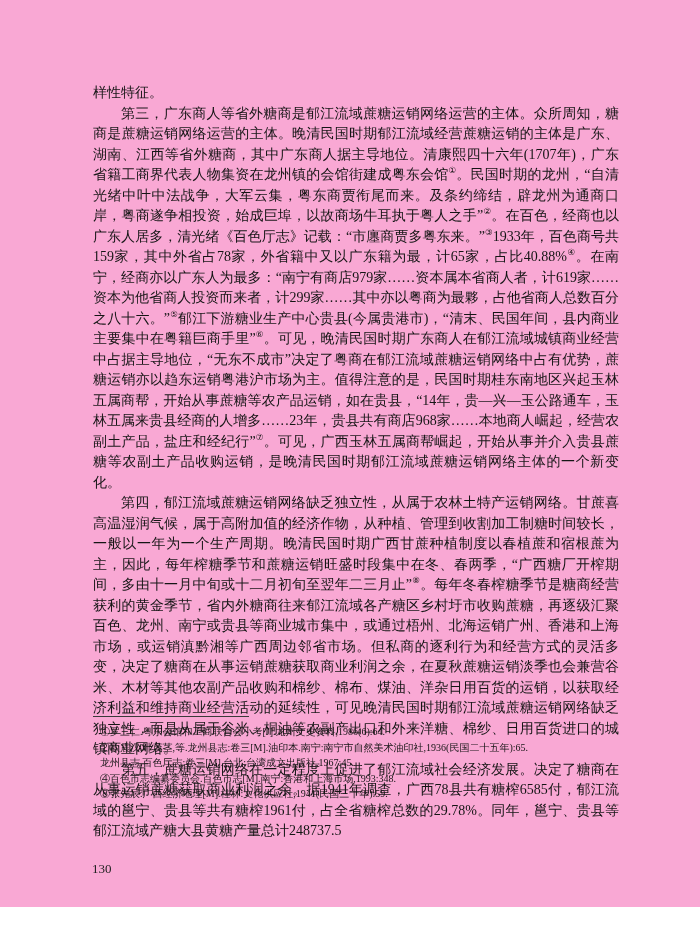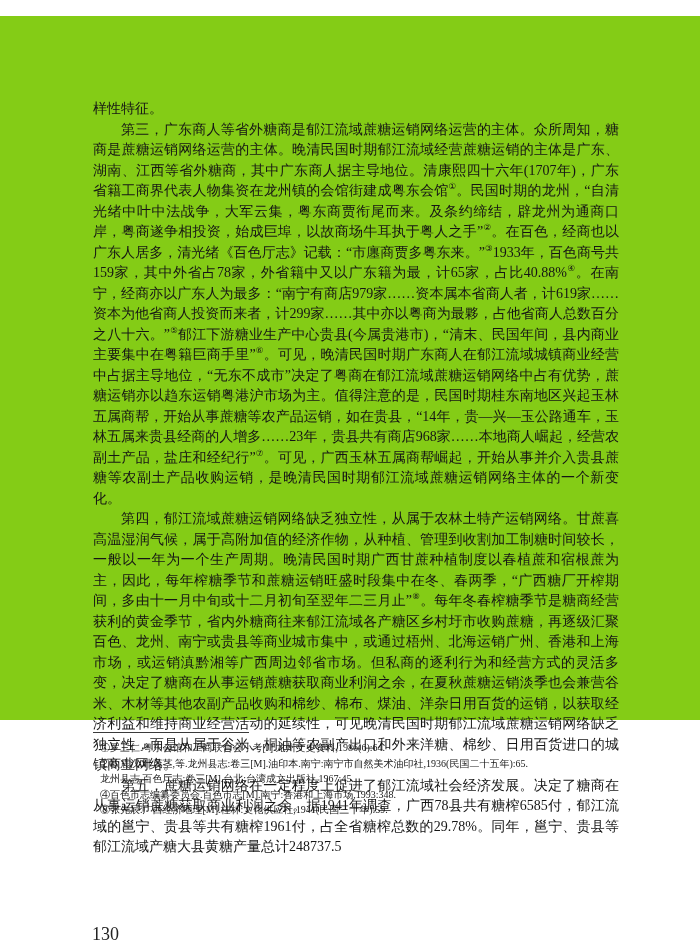--- a/index.html
+++ b/index.html
@@ -6,25 +6,24 @@
     margin: 0;
     padding: 0;
     width: 700px;
     height: 943px;
     background: #ffffff;
     overflow: hidden;
   }
   .page {
     position: relative;
     width: 700px;
-    height: 704px;
-    background: #84cc16;
+    height: 907px;
+    background: #f9a8d4;
     color: #151515;
     font-family: "Liberation Serif", "DejaVu Serif", serif;
-    margin-top: 16px;
   }
   .body-text {
     position: absolute;
     left: 93px;
     top: 83px;
     width: 526px;
     font-size: 14px;
     line-height: 20.5px;
     text-align: justify;
     text-justify: inter-ideograph;
@@ -60,22 +59,22 @@
     text-align: justify;
     text-justify: inter-ideograph;
   }
   .footnote {
     margin: 0;
     text-indent: 1.8em;
   }
   .page-number {
     position: absolute;
     left: 92px;
-    top: 908px;
-    font-size: 18px;
+    top: 861px;
+    font-size: 13px;
     color: #222;
   }
 </style>
 </head>
 <body>
 
 <div class="page">
 
   <main class="body-text">
     <p class="para continuation">样性特征。</p>

